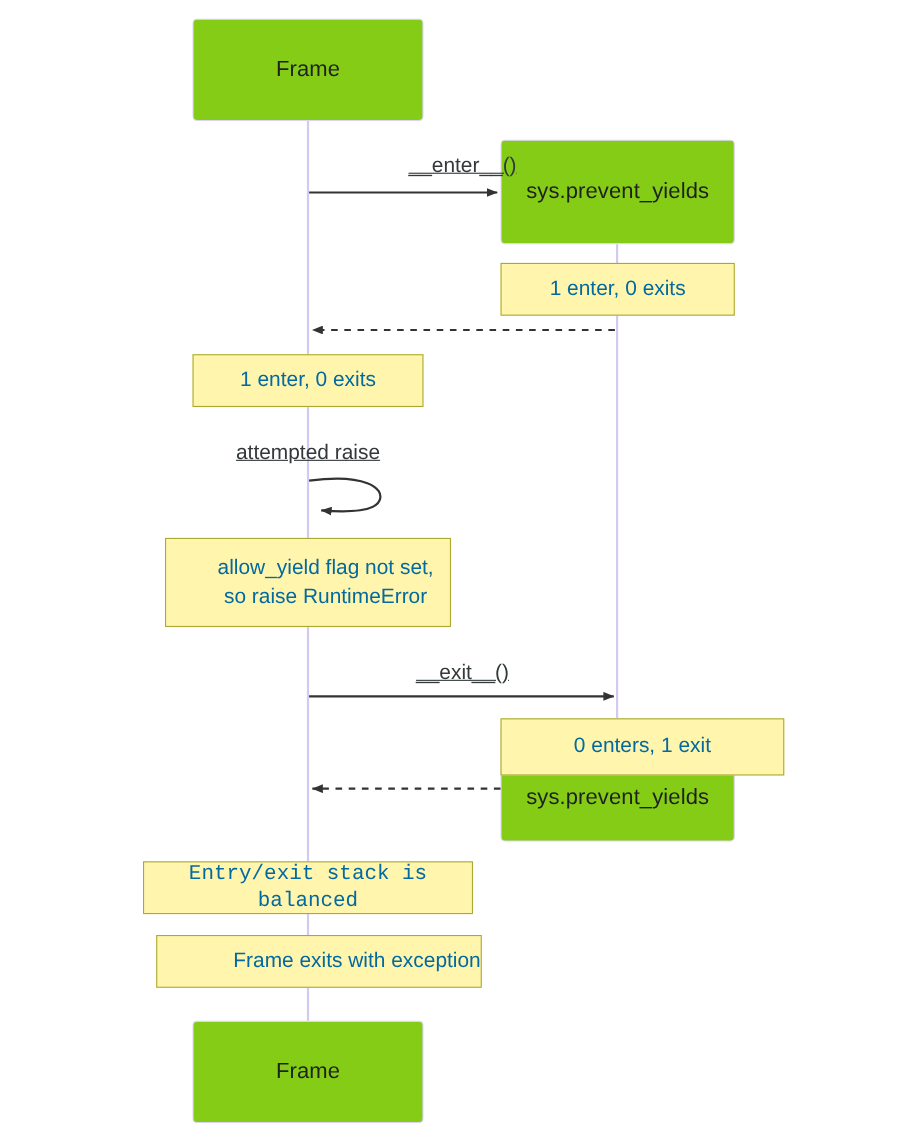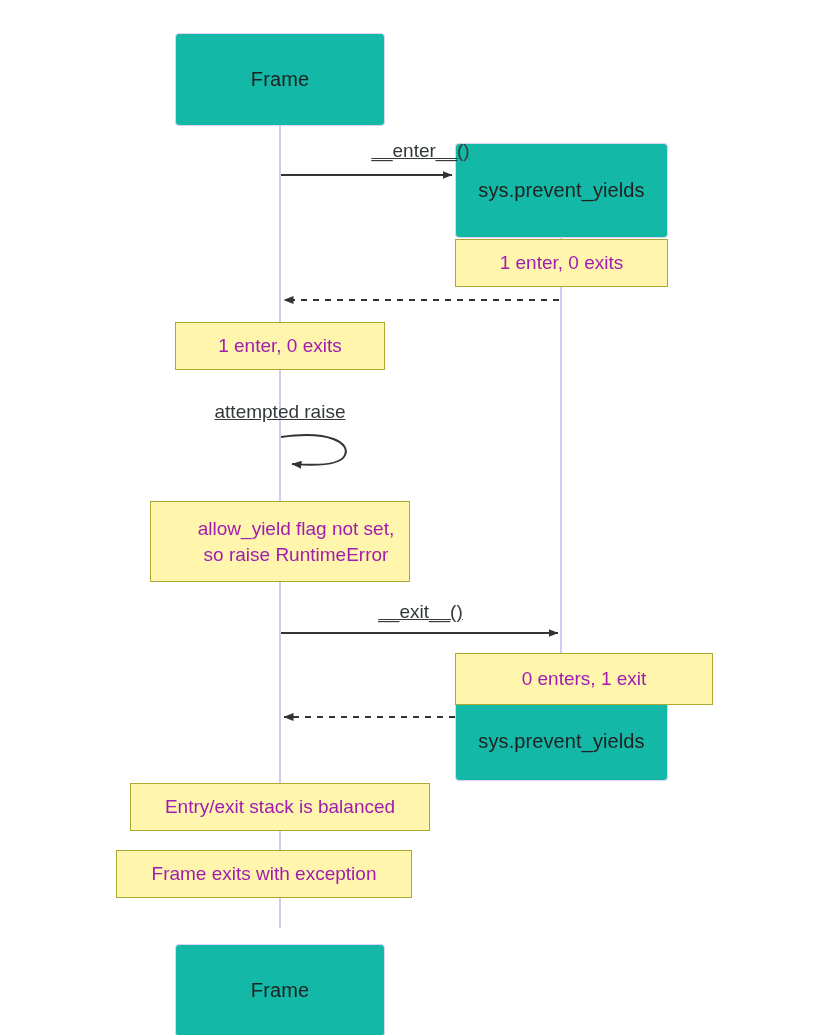--- a/index.html
+++ b/index.html
@@ -22,47 +22,46 @@
   .lifeline {
     position: absolute;
     width: 2px;
     background: #d4c9f0;
   }
 
   
   .actor-box {
     position: absolute;
     box-sizing: border-box;
-    background: #14b8a6;
+    background: #84cc16;
     border: 1px solid #ddd3f5;
     border-radius: 4px;
     display: flex;
     align-items: center;
     justify-content: center;
     color: #1f2020;
     font-size: 20px;
     letter-spacing: 0.1px;
-    margin-top: 16px;
   }
   .actor-box.bottom-right-actor {
     align-items: flex-start;
     padding-top: 60px;
   }
 
   
   .note-box {
     position: absolute;
     box-sizing: border-box;
     background: #fff5ad;
     border: 1px solid #aaaa33;
     display: flex;
     align-items: center;
     justify-content: center;
     text-align: center;
-    color: #a21caf;
+    color: #0369a1;
     font-size: 19px;
     line-height: 1.32;
     white-space: pre-line;
   }
 
   
   .msg-label {
     position: absolute;
     color: #33393a;
     font-size: 19px;
@@ -133,30 +132,30 @@
   <div class="msg-label" style="left:280px; top:601px; width:281px;">__exit__()</div>
 
   <div class="note-box" style="left:455px; top:239px; width:213px; height:48px;">
     <span>1 enter, 0 exits</span>
   </div>
 
   <div class="note-box" style="left:175px; top:322px; width:210px; height:48px;">
     <span>1 enter, 0 exits</span>
   </div>
 
-  <div class="note-box" style="left:150px; top:501px; width:260px; height:81px;padding-left:32px;">
+  <div class="note-box" style="left:150px; top:489px; width:260px; height:81px;padding-left:32px;">
     <span>allow_yield flag not set,
 so raise RuntimeError</span>
   </div>
 
   <div class="note-box" style="left:455px; top:653px; width:258px; height:52px;">
     <span>0 enters, 1 exit</span>
   </div>
 
-  <div class="note-box" style="left:130px; top:783px; width:300px; height:48px;">
+  <div class="note-box" style="left:130px; top:783px; width:300px; height:48px;font-family:Liberation Mono, monospace;">
     <span>Entry/exit stack is balanced</span>
   </div>
 
-  <div class="note-box" style="left:116px; top:850px; width:296px; height:48px;">
+  <div class="note-box" style="left:142px; top:850px; width:296px; height:48px;justify-content:flex-end;">
     <span>Frame exits with exception</span>
   </div>
 
 </div>
 
 </body></html>

